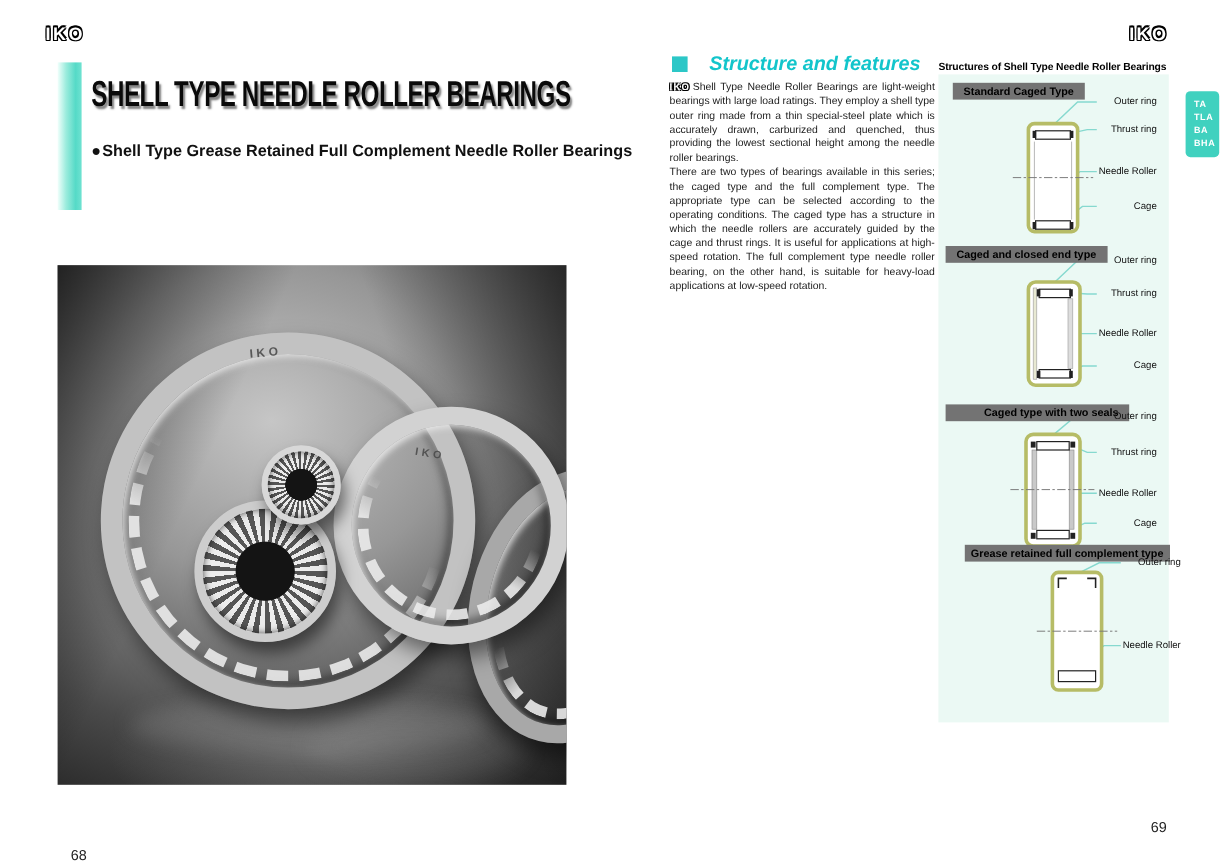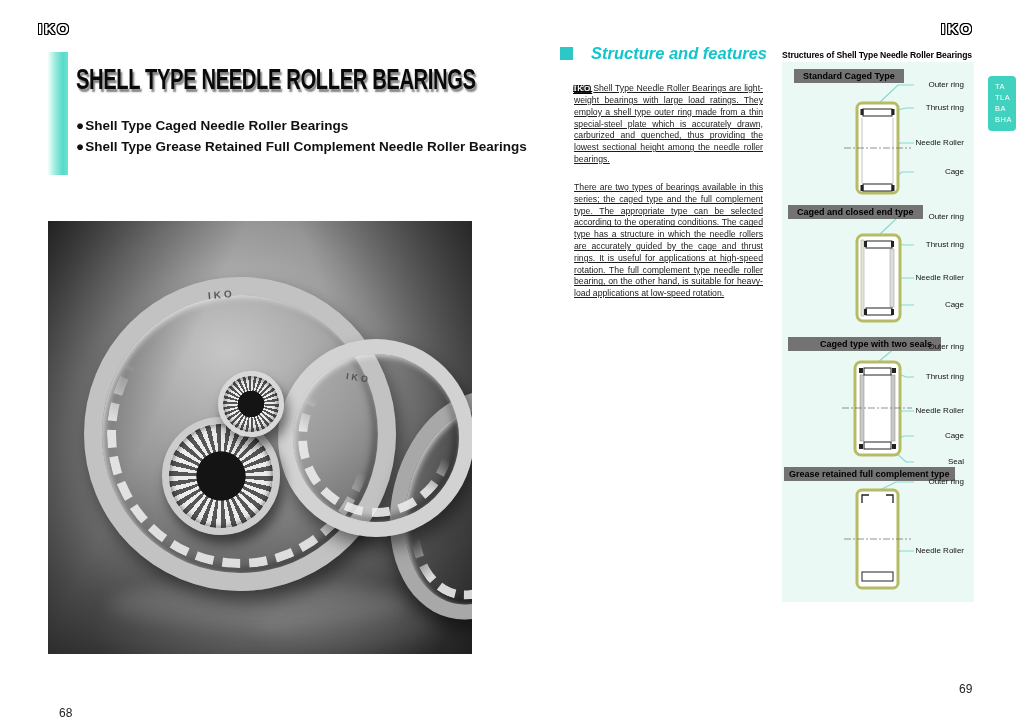--- a/index.html
+++ b/index.html
@@ -69,58 +69,55 @@
   .engrave { position:absolute; color:rgba(75,75,75,.9); font-size:10px; letter-spacing:3px; z-index:7; font-weight:bold; }
   .engrave-1 { left:160px; top:68px; transform:rotate(-5deg); }
   .engrave-2 { left:298px; top:152px; transform:rotate(9deg); font-size:9px; }
 
   
   .sf-heading { position:absolute; left:560px; top:44px; display:flex; align-items:center; gap:18px; }
   .sf-square { width:13px; height:13px; background:#2cc7c7; }
   .sf-title { font-size:16.5px; font-weight:bold; font-style:italic; color:#12c5cb; white-space:nowrap; }
   .body-col { position:absolute; left:558px; top:67px; width:221px; font-size:8.7px;
     line-height:1.36; text-align:justify; color:#1b1b1b; }
-  .body-col p { margin:16px;text-decoration:underline; }
+  .body-col p { margin:0; }
 
   
   .diag-panel { position:absolute; left:782px; top:48px; width:172px; height:560px; }
   .panel-heading { position:absolute; left:0; top:2px; width:192px; font-size:8.6px; font-weight:bold;
     white-space:nowrap; letter-spacing:-0.1px; color:#000; }
   .panel-bg { position:absolute; left:0; top:14px; width:192px; height:540px; background:#ebf9f4; }
   .diag-sec { position:absolute; left:0; width:192px; }
   .sec-1 { top:20px;  height:132px; }
   .sec-2 { top:155px; height:132px; }
   .sec-3 { top:287px; height:130px; }
-  .sec-4 { top:417px; height:140px; }
+  .sec-4 { top:404px; height:140px;margin-left:20px; }
   .diag-sec svg { position:absolute; left:0; top:0; }
   .pink-label { position:absolute; background:#737373; color:#000; font-size:9px; font-weight:bold;
     padding:2px 9px; white-space:nowrap; }
   .pl-1 { left:12px; top:1px; } .pl-2 { left:6px; top:2px; } .pl-3 { left:6px; top:2px;padding-left:32px; }
   .pl-4 { left:2px; top:2px; padding:2px 5px; }
   .co { position:absolute; right:10px; font-size:8px; color:#111; white-space:nowrap; }
 
   
   .side-tab { position:absolute; left:988px; top:76px; width:28px; height:55px; background:#40d1bf;
-    border-radius:4px; color:#fff; font-size:7.5px; font-weight:normal; line-height:11px;
+    border-radius:4px; color:#fff; font-size:7.5px; font-weight:bold; line-height:11px;
     padding:5px 0 0 7px; letter-spacing:.5px; }
 </style>
 </head>
 <body>
 
 <div class="canvas">
 
   <div class="logo logo-left">IKO</div>
 
   <div class="title-bar"></div>
   <div class="main-title">SHELL TYPE NEEDLE ROLLER BEARINGS</div>
 
   <div class="bullets">
-    <div class="bullet-row">
-      <span class="bullet-dot">●</span><span>Shell Type Caged Needle Roller Bearings</span>
-    </div>
     <div class="bullet-row">
       <span class="bullet-dot">●</span><span>Shell Type Grease Retained Full Complement Needle Roller Bearings</span>
     </div>
   </div>
 
   <div class="photo">
     <div class="refl refl-1"></div>
     <div class="refl refl-2"></div>
     <div class="ring ring-big"></div>
     <div class="ring ring-right"></div>

